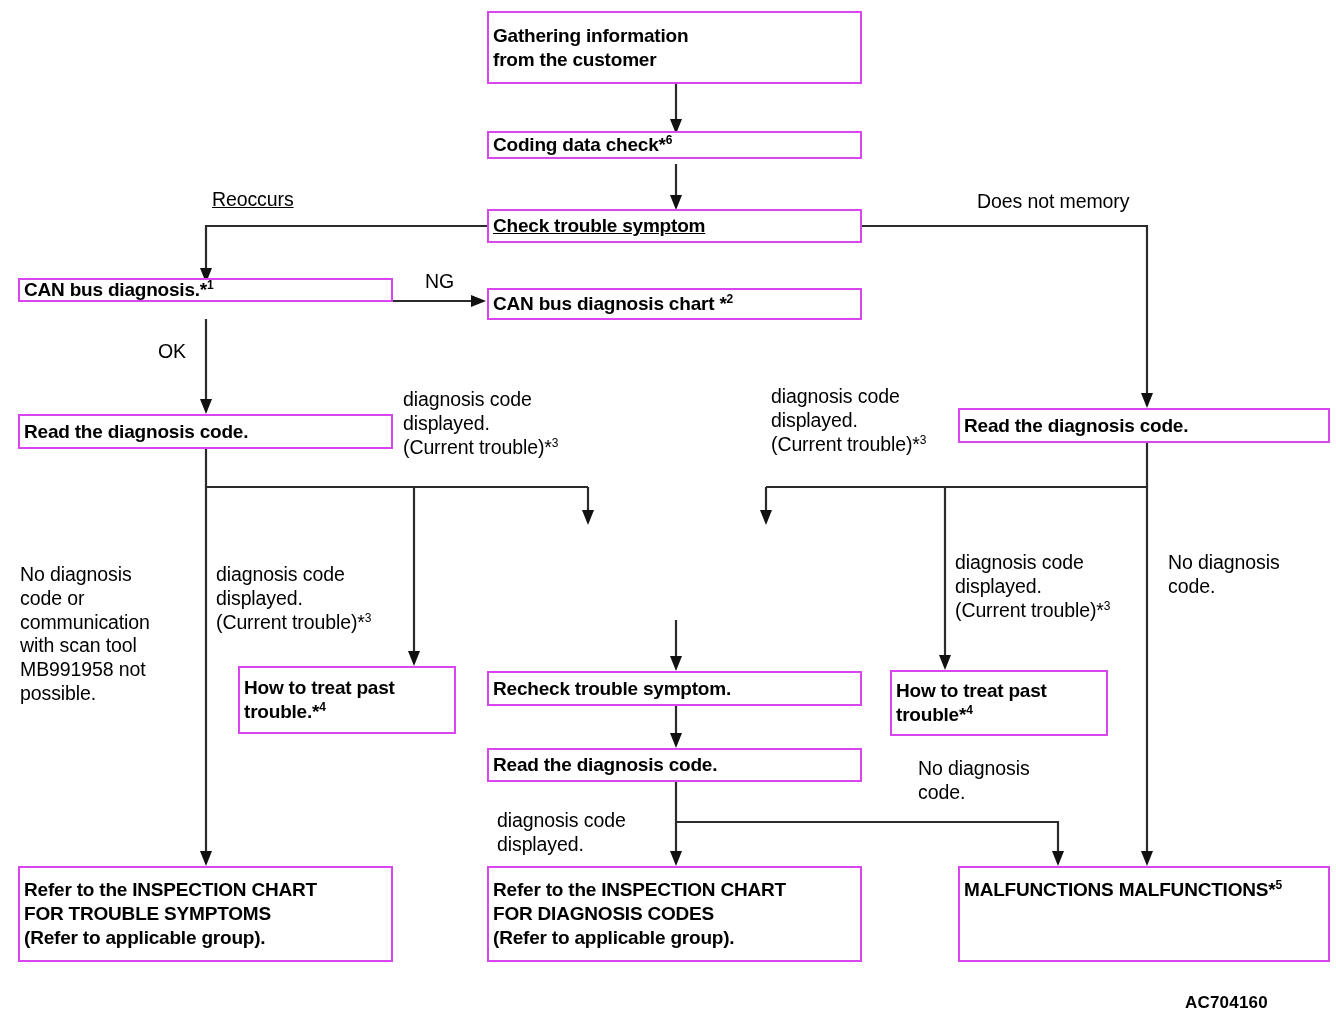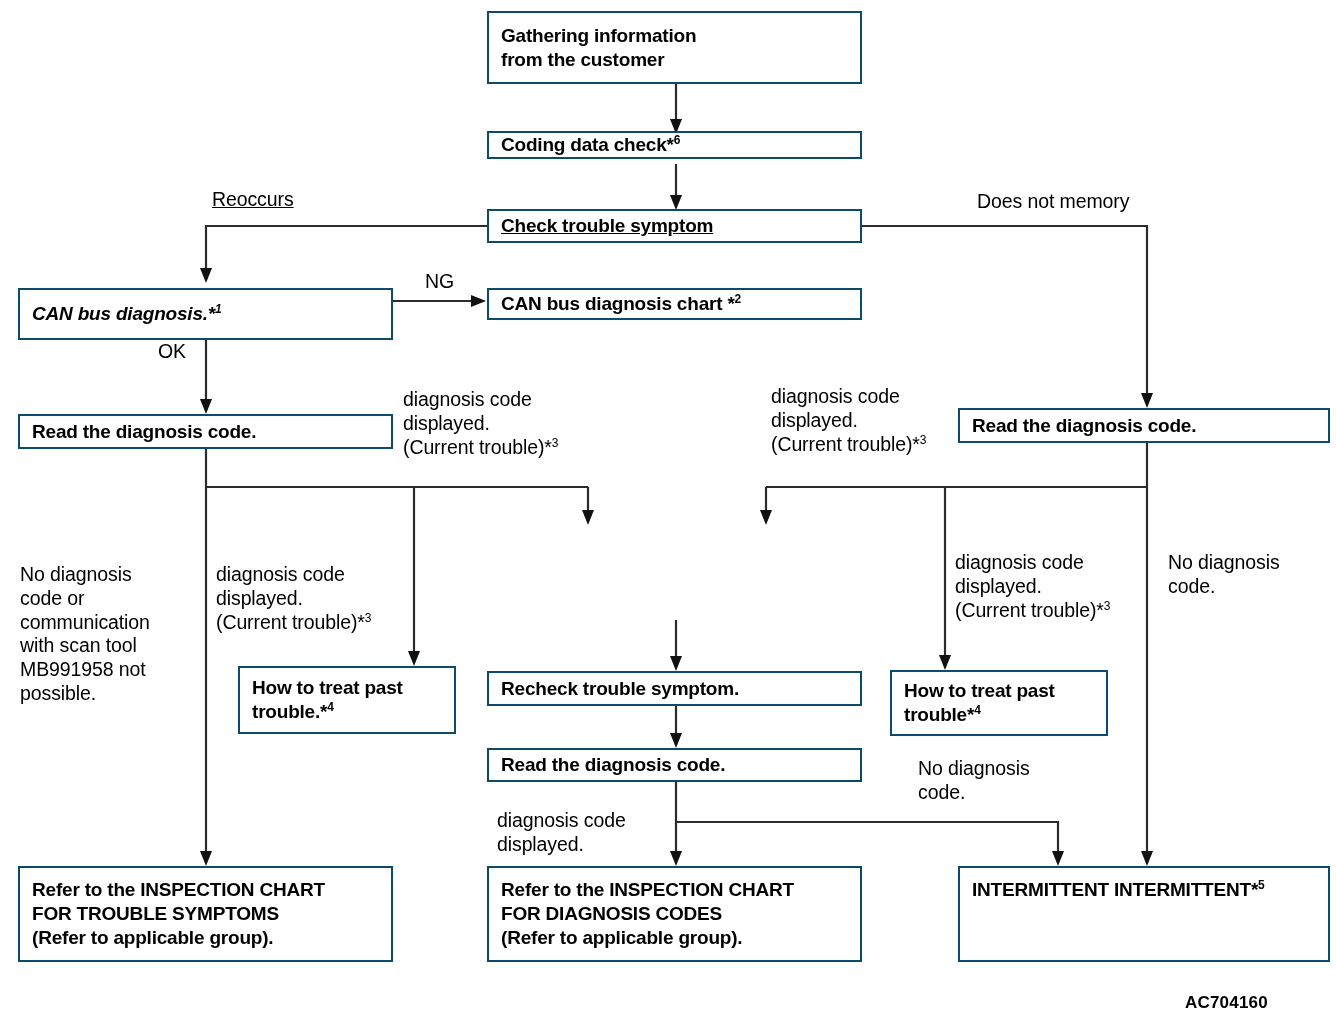--- a/index.html
+++ b/index.html
@@ -14,27 +14,27 @@
   #canvas {
     position: relative;
     width: 1336px;
     height: 1030px;
     background: #ffffff;
     overflow: hidden;
   }
   .node {
     position: absolute;
     box-sizing: border-box;
-    border: 2px solid #0c4a6e;
+    border: 2px solid #d946ef;
     background: #ffffff;
     font-weight: bold;
     font-size: 19px;
     line-height: 1.26;
     letter-spacing: -0.2px;
-    padding: 6px 12px;
+    padding: 6px 4px;
     display: flex;
     align-items: center;
     z-index: 3;
     white-space: pre-line;
   }
   .node.top-align {
     align-items: flex-start;
   }
   .label {
     position: absolute;
@@ -146,21 +146,21 @@
   </div>
 
   <div class="node" style="left:487px; top:131px; width:375px; height:28px;">
     <span><span>Coding data check*</span><span class="sup">6</span></span>
   </div>
 
   <div class="node" style="left:487px; top:209px; width:375px; height:34px;text-decoration:underline;">
     <span>Check trouble symptom</span>
   </div>
 
-  <div class="node" style="left:18px; top:288px; width:375px; height:52px;font-style:italic;">
+  <div class="node" style="left:18px; top:278px; width:375px; height:24px;">
     <span><span>CAN bus diagnosis.*</span><span class="sup">1</span></span>
   </div>
 
   <div class="node" style="left:487px; top:288px; width:375px; height:32px;">
     <span><span>CAN bus diagnosis chart *</span><span class="sup">2</span></span>
   </div>
 
   <div class="node" style="left:18px; top:414px; width:375px; height:35px;">
     <span>Read the diagnosis code.</span>
   </div>
@@ -194,21 +194,21 @@
 (Refer to applicable group).</span>
   </div>
 
   <div class="node top-align" style="left:487px; top:866px; width:375px; height:96px; padding-top:10px;">
     <span>Refer to the INSPECTION CHART
 FOR DIAGNOSIS CODES
 (Refer to applicable group).</span>
   </div>
 
   <div class="node top-align" style="left:958px; top:866px; width:372px; height:96px; padding-top:10px;">
-    <span><span>INTERMITTENT INTERMITTENT*</span><span class="sup">5</span></span>
+    <span><span>MALFUNCTIONS MALFUNCTIONS*</span><span class="sup">5</span></span>
   </div>
 
   <div class="label" style="left:212px; top:188px;text-decoration:underline;">Reoccurs</div>
 
   <div class="label" style="left:977px; top:190px;">Does not memory</div>
 
   <div class="label" style="left:425px; top:270px;">NG</div>
 
   <div class="label" style="left:158px; top:340px;">OK</div>
 

